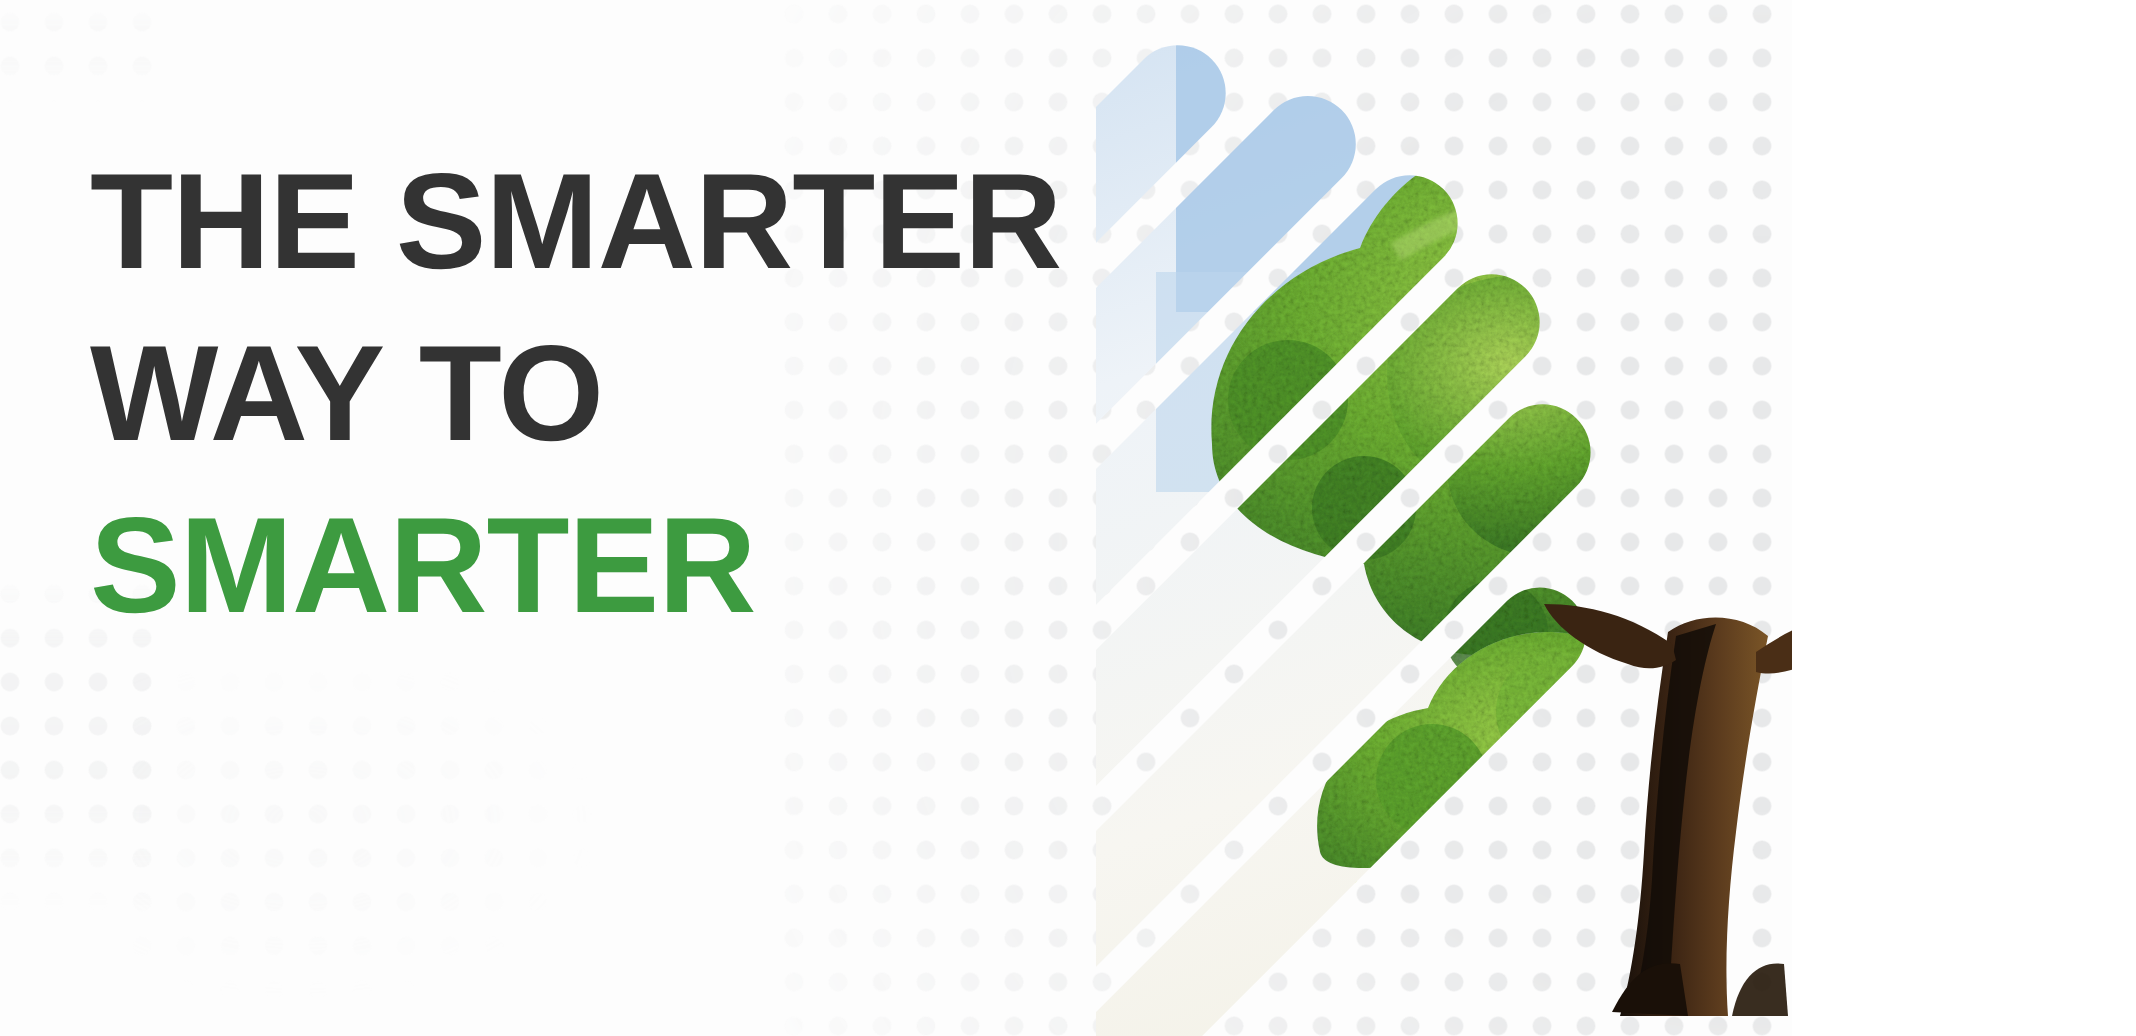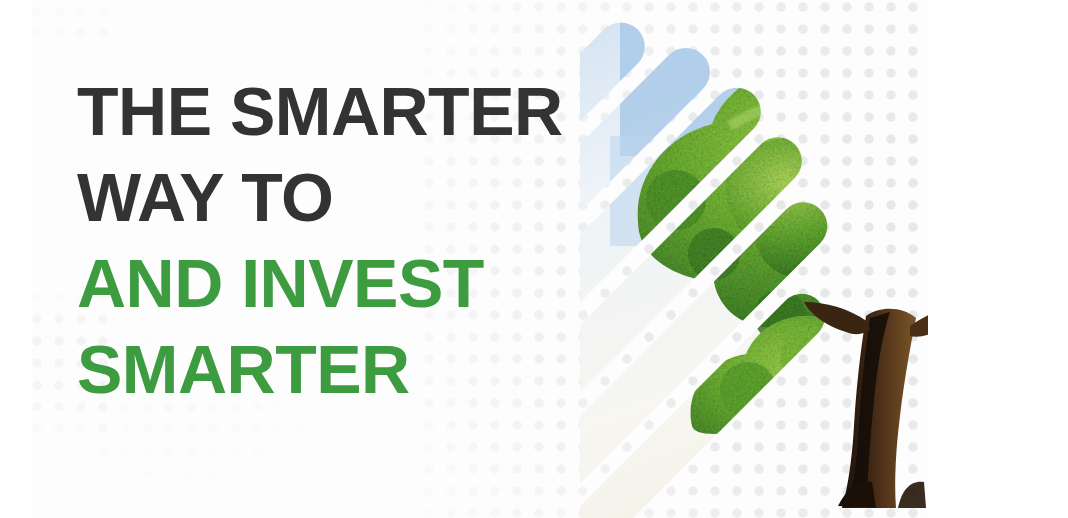--- a/index.html
+++ b/index.html
@@ -11,21 +11,20 @@
   body {
     font-family: "Liberation Sans", "DejaVu Sans", sans-serif;
   }
 
   .banner {
     position: relative;
     width: 896px;
     height: 518px;
     background: #fdfdfd;
     overflow: hidden;
-    margin-left: 32px;
   }
 
   
   .dot-field {
     position: absolute;
     inset: 0;
     pointer-events: none;
   }
   .dot-field .dots {
     position: absolute;
@@ -324,17 +323,16 @@
         </g>
 
         <rect x="0" y="0" width="530" height="545" fill="none"></rect>
       </g>
     </svg>
   </div>
 
   <h1 class="headline">
     <span class="line dark">THE SMARTER</span>
     <span class="line dark">WAY TO</span>
-    <span class="line green">AND INVEST</span>
     <span class="line green">SMARTER</span>
   </h1>
 
 </div>
 
 </body></html>

